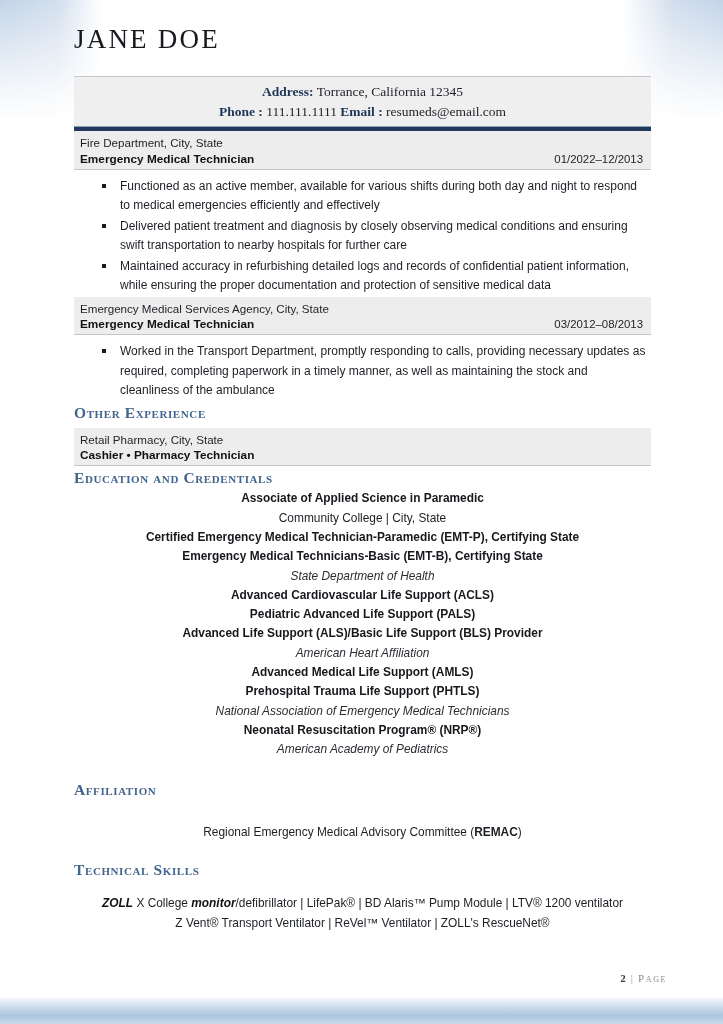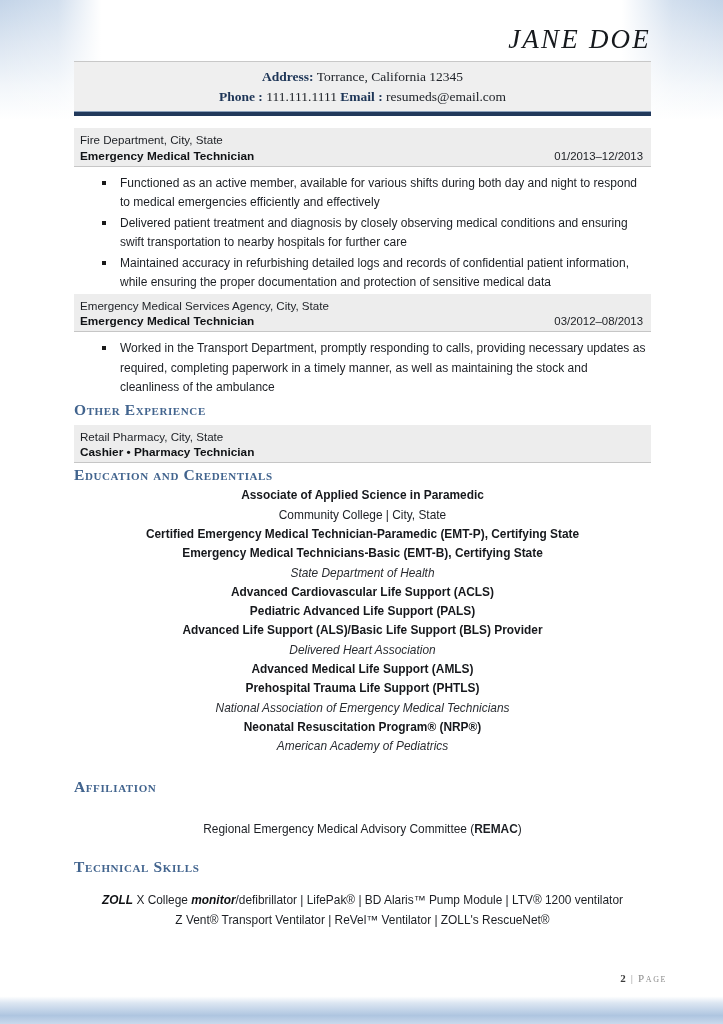--- a/index.html
+++ b/index.html
@@ -42,24 +42,23 @@
     position: relative;
     z-index: 3;
     width: 723px;
     height: 1024px;
     box-sizing: border-box;
     padding: 0 72px 0 74px;
   }
 
   
   .name-header {
-    text-align: right;
+    text-align: left;
     padding-top: 26px;
-    padding-bottom: 8px;
-    font-style: italic;
+    padding-bottom: 23px;
   }
   .name-header .name {
     font-family: "Liberation Serif", "DejaVu Serif", serif;
     font-size: 27px;
     font-variant: small-caps;
     letter-spacing: 2.2px;
     color: #16191d;
     line-height: 1;
     font-weight: 400;
   }
@@ -83,21 +82,21 @@
     text-align: right;
   }
 
   
   .job-band {
     background: #ededed;
     border-bottom: 1px solid #c6c6c6;
     padding: 4px 8px 3px 6px;
     margin-top: 0;
   }
-  .job-band.first { margin-top: 12px; }
+  .job-band.first { }
   .job-company {
     font-size: 11.6px;
     color: #1c1f24;
     line-height: 1.45;
   }
   .job-row {
     display: flex;
     justify-content: space-between;
     align-items: baseline;
   }
@@ -220,21 +219,21 @@
       <span>111.111.1111</span>
       <b>Email :</b>
       <span>resumeds@email.com</span>
     </div>
   </div>
 
   <div class="job-band first">
     <div class="job-company">Fire Department, City, State</div>
     <div class="job-row">
       <span class="job-title">Emergency Medical Technician</span>
-      <span class="job-dates">01/2013–12/2013</span>
+      <span class="job-dates">01/2022–12/2013</span>
     </div>
   </div>
   <ul class="bullets">
     <li>Functioned as an active member, available for various shifts during both day and night to respond to medical emergencies efficiently and effectively</li>
     <li>Delivered patient treatment and diagnosis by closely observing medical conditions and ensuring swift transportation to nearby hospitals for further care</li>
     <li>Maintained accuracy in refurbishing detailed logs and records of confidential patient information, while ensuring the proper documentation and protection of sensitive medical data</li>
   </ul>
 
   <div class="job-band">
     <div class="job-company">Emergency Medical Services Agency, City, State</div>
@@ -265,21 +264,21 @@
   <div class="cred-group">
     <div class="cred-line bold">Certified Emergency Medical Technician-Paramedic (EMT-P), Certifying State</div>
     <div class="cred-line bold">Emergency Medical Technicians-Basic (EMT-B), Certifying State</div>
     <div class="cred-line italic">State Department of Health</div>
   </div>
 
   <div class="cred-group">
     <div class="cred-line bold">Advanced Cardiovascular Life Support (ACLS)</div>
     <div class="cred-line bold">Pediatric Advanced Life Support (PALS)</div>
     <div class="cred-line bold">Advanced Life Support (ALS)/Basic Life Support (BLS) Provider</div>
-    <div class="cred-line italic">Delivered Heart Association</div>
+    <div class="cred-line italic">American Heart Affiliation</div>
   </div>
 
   <div class="cred-group">
     <div class="cred-line bold">Advanced Medical Life Support (AMLS)</div>
     <div class="cred-line bold">Prehospital Trauma Life Support (PHTLS)</div>
     <div class="cred-line italic">National Association of Emergency Medical Technicians</div>
   </div>
 
   <div class="cred-group">
     <div class="cred-line bold">Neonatal Resuscitation Program® (NRP®)</div>

